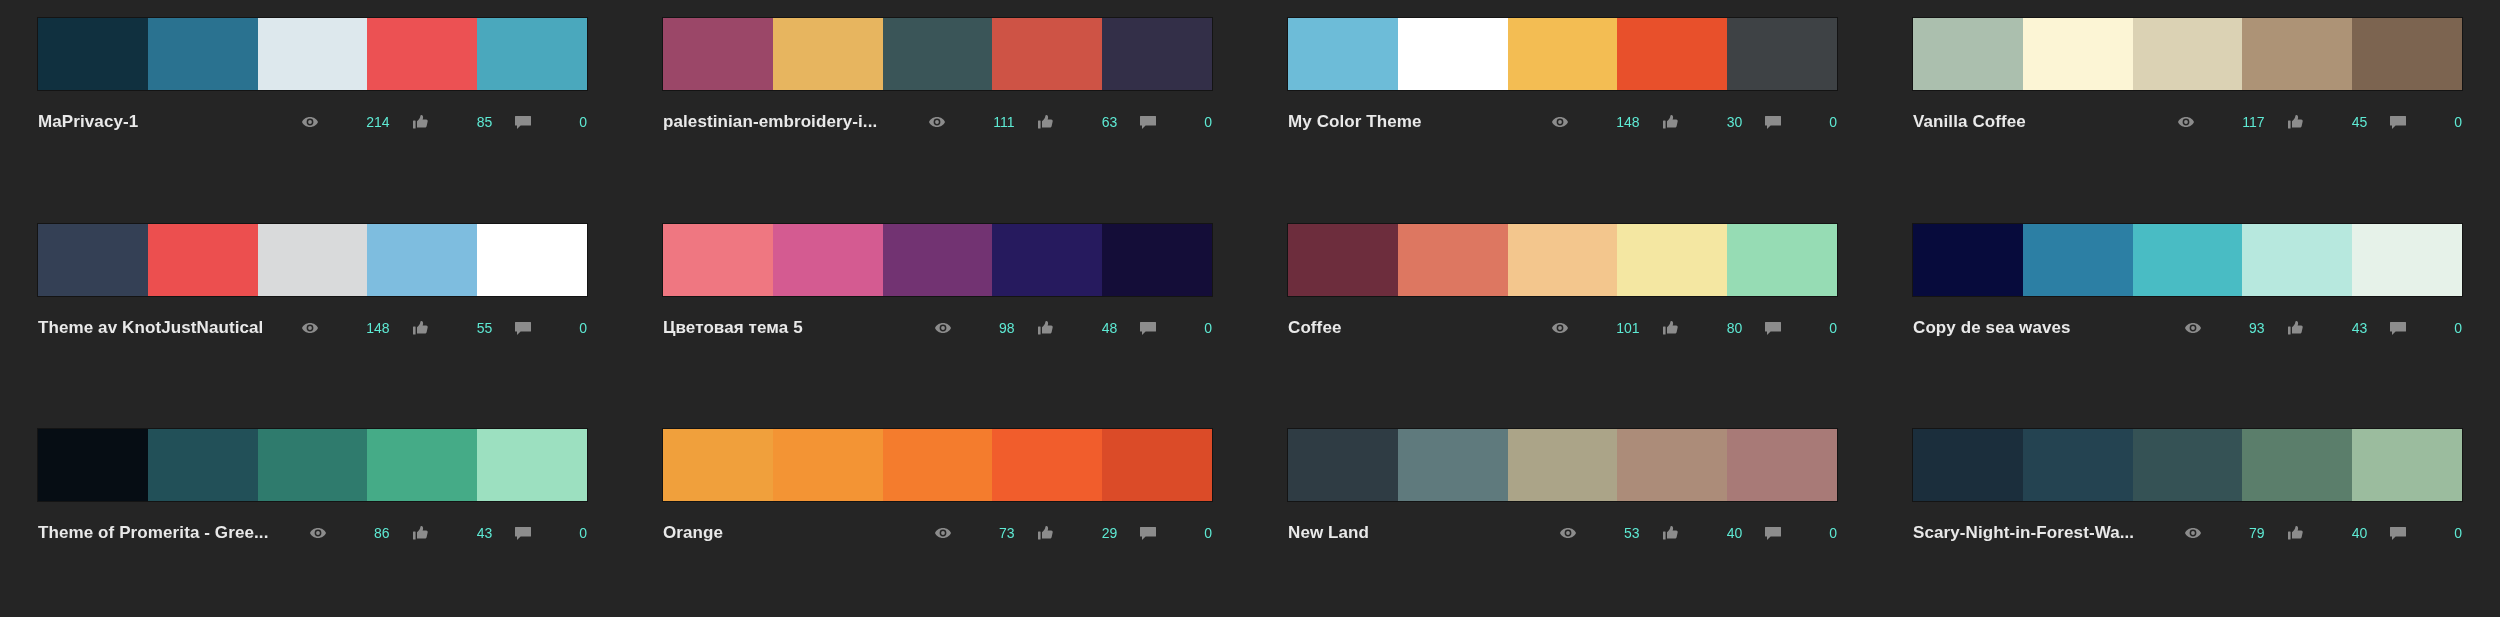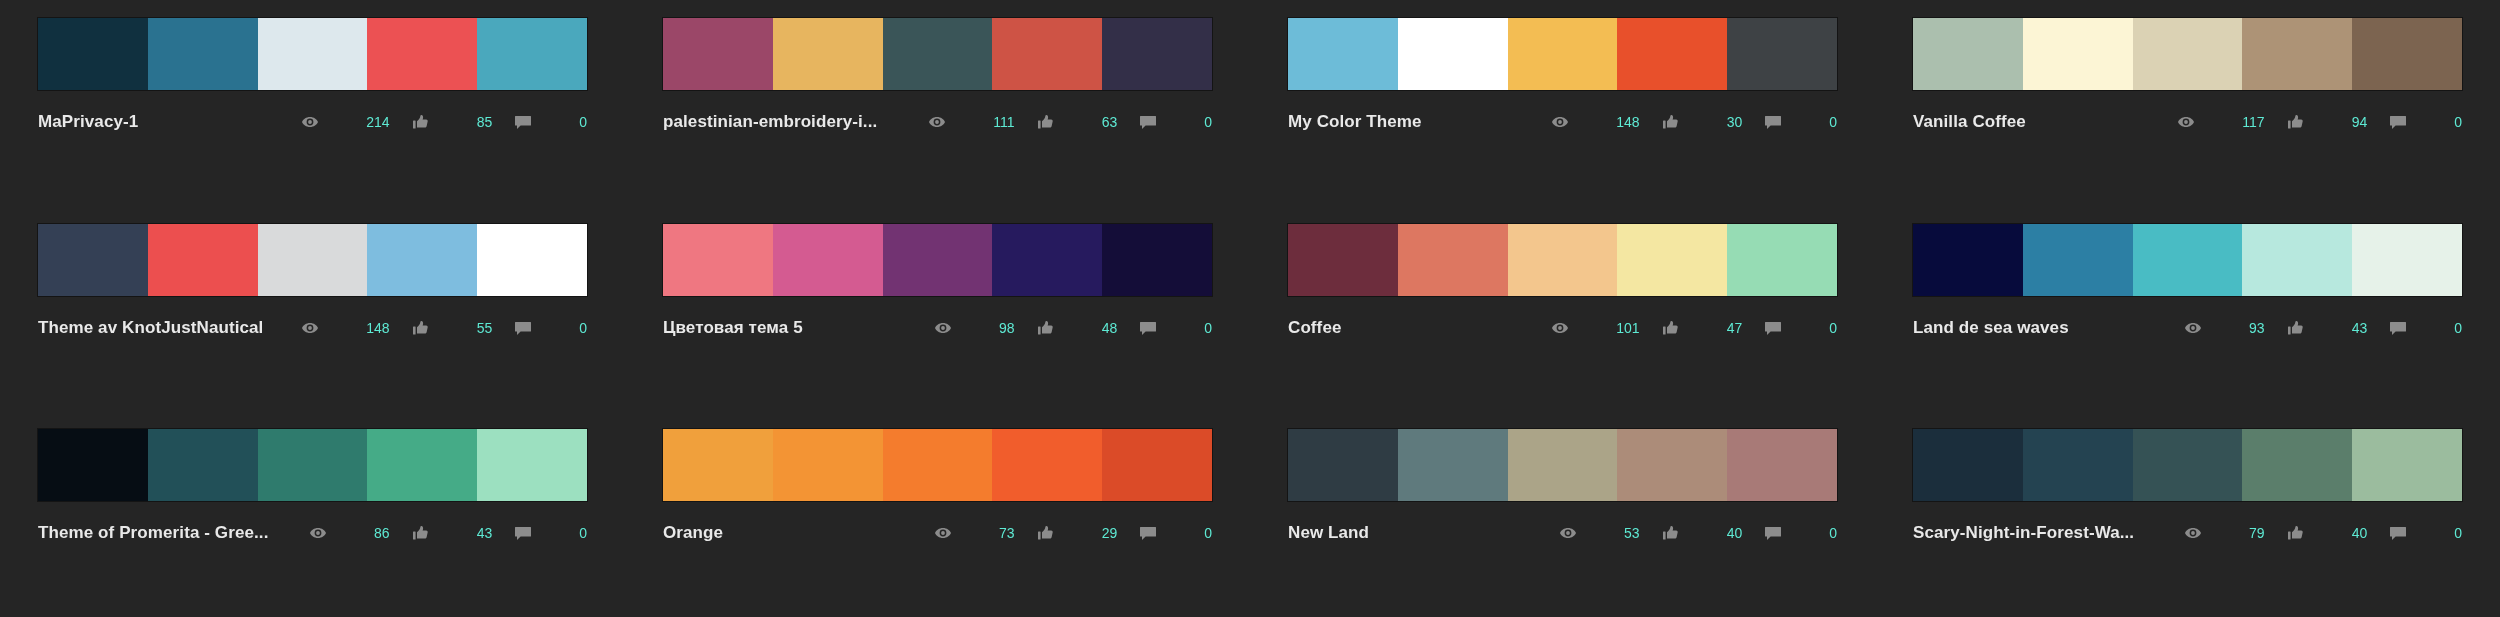--- a/index.html
+++ b/index.html
@@ -248,21 +248,21 @@
             </span>
             <span class="value">117</span>
           </div>
           <div class="stat">
             <span class="icon">
               <svg width="18" height="18" viewBox="0 0 18 18">
                 <rect x="1" y="7.5" width="2.6" height="8" rx="0.5"></rect>
                 <path d="M5 8.2c1.1-.7 2.1-1.8 2.8-3.1.4-.8.5-1.6.6-2.3.05-.6.6-1 1.2-.8.9.3 1.5 1.2 1.5 2.2 0 .8-.2 1.6-.5 2.3h3.6c1 0 1.7.9 1.5 1.8l-1.1 4.9c-.2.8-.9 1.3-1.7 1.3H5z"></path>
               </svg>
             </span>
-            <span class="value">94</span>
+            <span class="value">45</span>
           </div>
           <div class="stat">
             <span class="icon">
               <svg width="18" height="18" viewBox="0 0 18 18">
                 <path d="M1.5 3h15a.5.5 0 0 1 .5.5V12a.5.5 0 0 1-.5.5H6.6L3 16v-3.5H1.5A.5.5 0 0 1 1 12V3.5a.5.5 0 0 1 .5-.5zm1.6 2.4h12.2v1.3H3.1zm0 3h12.2v1.3H3.1z"></path>
               </svg>
             </span>
             <span class="value">0</span>
           </div>
         </div>
@@ -365,21 +365,21 @@
             </span>
             <span class="value">101</span>
           </div>
           <div class="stat">
             <span class="icon">
               <svg width="18" height="18" viewBox="0 0 18 18">
                 <rect x="1" y="7.5" width="2.6" height="8" rx="0.5"></rect>
                 <path d="M5 8.2c1.1-.7 2.1-1.8 2.8-3.1.4-.8.5-1.6.6-2.3.05-.6.6-1 1.2-.8.9.3 1.5 1.2 1.5 2.2 0 .8-.2 1.6-.5 2.3h3.6c1 0 1.7.9 1.5 1.8l-1.1 4.9c-.2.8-.9 1.3-1.7 1.3H5z"></path>
               </svg>
             </span>
-            <span class="value">47</span>
+            <span class="value">80</span>
           </div>
           <div class="stat">
             <span class="icon">
               <svg width="18" height="18" viewBox="0 0 18 18">
                 <path d="M1.5 3h15a.5.5 0 0 1 .5.5V12a.5.5 0 0 1-.5.5H6.6L3 16v-3.5H1.5A.5.5 0 0 1 1 12V3.5a.5.5 0 0 1 .5-.5zm1.6 2.4h12.2v1.3H3.1zm0 3h12.2v1.3H3.1z"></path>
               </svg>
             </span>
             <span class="value">0</span>
           </div>
         </div>
@@ -387,21 +387,21 @@
     </div>
     <div class="card">
       <div class="swatches">
         <div class="swatch" style="background: rgb(7, 11, 60);"></div>
         <div class="swatch" style="background: rgb(44, 127, 164);"></div>
         <div class="swatch" style="background: rgb(73, 188, 196);"></div>
         <div class="swatch" style="background: rgb(183, 232, 222);"></div>
         <div class="swatch" style="background: rgb(230, 242, 233);"></div>
       </div>
       <div class="meta">
-        <div class="title">Land de sea waves</div>
+        <div class="title">Copy de sea waves</div>
         <div class="stats">
           <div class="stat">
             <span class="icon">
               <svg width="18" height="18" viewBox="0 0 18 18">
                 <path d="M9 4C5.2 4 2.1 6.3 1 9c1.1 2.7 4.2 5 8 5s6.9-2.3 8-5c-1.1-2.7-4.2-5-8-5zm0 8.4A3.4 3.4 0 1 1 9 5.6a3.4 3.4 0 0 1 0 6.8zm0-1.5a1.9 1.9 0 1 0 0-3.8 1.9 1.9 0 0 0 0 3.8z"></path>
               </svg>
             </span>
             <span class="value">93</span>
           </div>
           <div class="stat">

